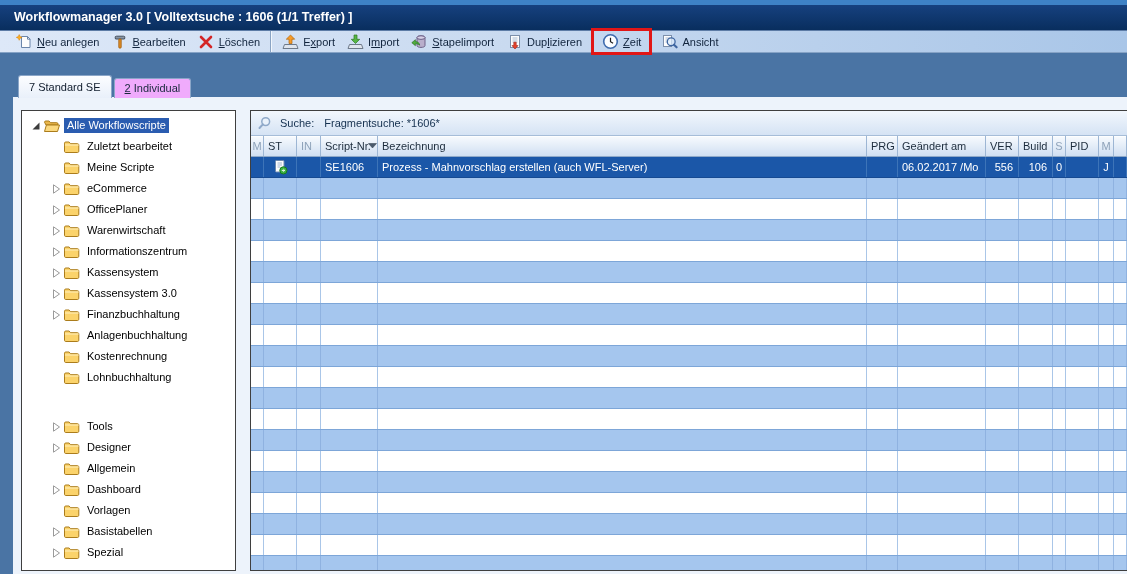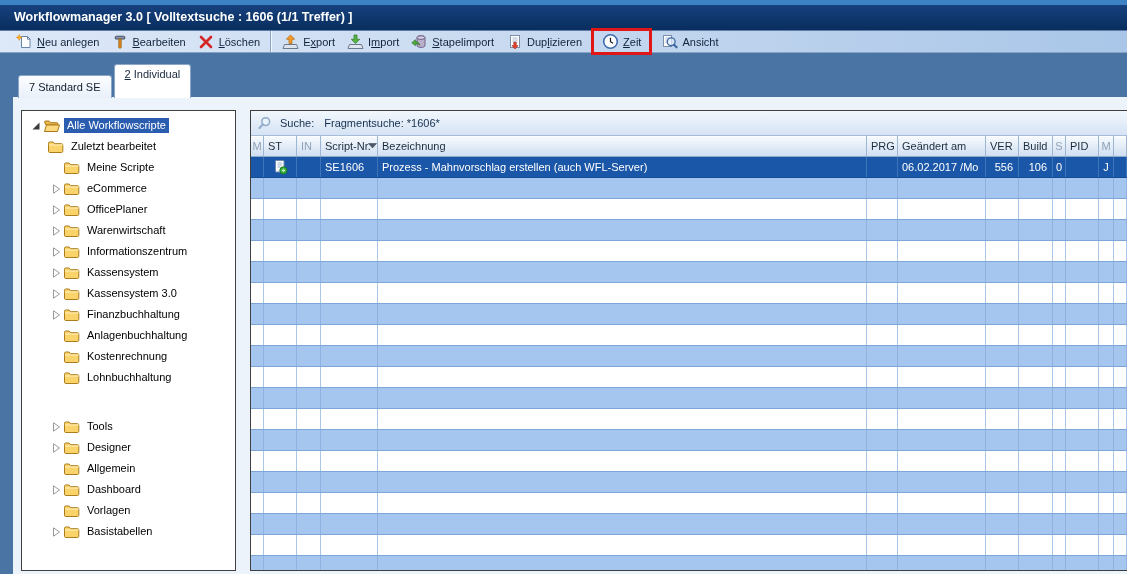--- a/index.html
+++ b/index.html
@@ -15,21 +15,21 @@
            display:flex;align-items:center;padding-left:10px;}
   .tb-item{display:flex;align-items:center;gap:4px;padding:3px 6px;font-size:11px;color:#10233c;cursor:default;white-space:nowrap;}
   .tb-icon{display:flex;width:17px;height:17px;align-items:center;justify-content:center;}
   .tb-sep{width:0;height:21px;border-left:1px solid #8aa4c4;border-right:1px solid #f2f7fd;margin:0 4px;}
   .red-box{display:flex;align-items:center;border:3px solid #e11616;padding:0 2px;margin:0 3px;height:27px;box-sizing:border-box;}
   .workspace{position:absolute;top:62px;left:0;right:0;bottom:0;background:#4a74a4;}
   .tabstrip{position:absolute;top:13px;left:18px;height:23px;display:flex;align-items:flex-end;gap:2px;z-index:3;}
   .tab{font-size:11px;padding:0 10px;border:1px solid #8ba6c8;border-bottom:none;
        border-radius:3px 3px 0 0;box-sizing:border-box;white-space:nowrap;cursor:default;}
   .tab.active{background:linear-gradient(#fcfdff,#e9f0fa);height:23px;line-height:22px;color:#101c2c;}
-  .tab.inactive{background:#ffffff;height:34px;line-height:19px;color:#18283c;}
+  .tab.inactive{background:#f0abfc;height:20px;line-height:19px;color:#18283c;}
   .page{position:absolute;top:35px;left:13px;right:0;bottom:0;background:#edf3fb;}
   .tree-panel{position:absolute;left:8px;top:13px;width:215px;height:461px;background:#fff;
               border:1px solid #3f3f3f;box-sizing:border-box;overflow:hidden;padding-top:4px;}
   .tree-row{height:21px;display:flex;align-items:center;font-size:11px;color:#000;white-space:nowrap;}
   .tw-exp{width:15px;display:flex;justify-content:center;align-items:center;flex:none;}
   .tw-folder{width:21px;display:flex;align-items:center;flex:none;}
   .tree-label{padding:1px 3px 2px 3px;}
   .tree-label.selected{background:#2a5cb0;color:#fff;}
   .table-panel{position:absolute;left:237px;top:13px;right:0;height:461px;background:#fff;
                border:1px solid #3f3f3f;border-right:none;box-sizing:border-box;overflow:hidden;}
@@ -171,21 +171,21 @@
             </svg>
           </span>
           <span class="tw-folder">
             <svg width="18" height="14" viewBox="0 0 18 14">
               <path d="M1.5 3.2c0-.7.5-1.2 1.2-1.2h3.4l1.5 1.7h6.2c.7 0 1.2.5 1.2 1.2v1.1H3z" fill="#e9b64b" stroke="#ab7c1b"></path>
               <path d="M3.4 6h13.1l-2 6.5H1.5z" fill="#fbd980" stroke="#ab7c1b"></path>
             </svg>
           </span>
           <span class="tree-label selected">Alle Workflowscripte</span>
         </div>
-        <div class="tree-row" style="padding-left: 10px;">
+        <div class="tree-row" style="padding-left: 26px;">
           <span class="tw-exp"></span>
           <span class="tw-folder">
             <svg width="17" height="14" viewBox="0 0 17 14">
               <path d="M1.5 3.2c0-.7.5-1.2 1.2-1.2h3.4l1.5 1.7h7c.7 0 1.2.5 1.2 1.2v6.4c0 .7-.5 1.2-1.2 1.2H2.7c-.7 0-1.2-.5-1.2-1.2z" fill="#fbd36b" stroke="#ab7c1b"></path>
               <path d="M1.8 5h14" stroke="#fff3c8" stroke-width=".9"></path>
             </svg>
           </span>
           <span class="tree-label">Zuletzt bearbeitet</span>
         </div>
         <div class="tree-row" style="padding-left: 26px;">
@@ -394,20 +394,34 @@
               <path d="M3.5 1.8l6 4.2-6 4.2z" fill="#fff" stroke="#9a9a9a"></path>
             </svg>
           </span>
           <span class="tw-folder">
             <svg width="17" height="14" viewBox="0 0 17 14">
               <path d="M1.5 3.2c0-.7.5-1.2 1.2-1.2h3.4l1.5 1.7h7c.7 0 1.2.5 1.2 1.2v6.4c0 .7-.5 1.2-1.2 1.2H2.7c-.7 0-1.2-.5-1.2-1.2z" fill="#fbd36b" stroke="#ab7c1b"></path>
               <path d="M1.8 5h14" stroke="#fff3c8" stroke-width=".9"></path>
             </svg>
           </span>
           <span class="tree-label">Basistabellen</span>
+        </div>
+        <div class="tree-row" style="padding-left: 26px;">
+          <span class="tw-exp">
+            <svg width="12" height="12" viewBox="0 0 12 12">
+              <path d="M3.5 1.8l6 4.2-6 4.2z" fill="#fff" stroke="#9a9a9a"></path>
+            </svg>
+          </span>
+          <span class="tw-folder">
+            <svg width="17" height="14" viewBox="0 0 17 14">
+              <path d="M1.5 3.2c0-.7.5-1.2 1.2-1.2h3.4l1.5 1.7h7c.7 0 1.2.5 1.2 1.2v6.4c0 .7-.5 1.2-1.2 1.2H2.7c-.7 0-1.2-.5-1.2-1.2z" fill="#fbd36b" stroke="#ab7c1b"></path>
+              <path d="M1.8 5h14" stroke="#fff3c8" stroke-width=".9"></path>
+            </svg>
+          </span>
+          <span class="tree-label">Spezial</span>
         </div>
       </div>
     <div class="table-panel">
       <div class="search-row">
         <span class="icon-box" id="search-icon">
             <svg width="15" height="15" viewBox="0 0 15 15">
               <circle cx="8.7" cy="5.6" r="3.9" fill="#eaf2fb" stroke="#8fa9c9" stroke-width="1.5"></circle>
               <path d="M5.9 8.4l-3.4 3.6" stroke="#8fa9c9" stroke-width="2" stroke-linecap="round"></path>
             </svg>
           </span>

